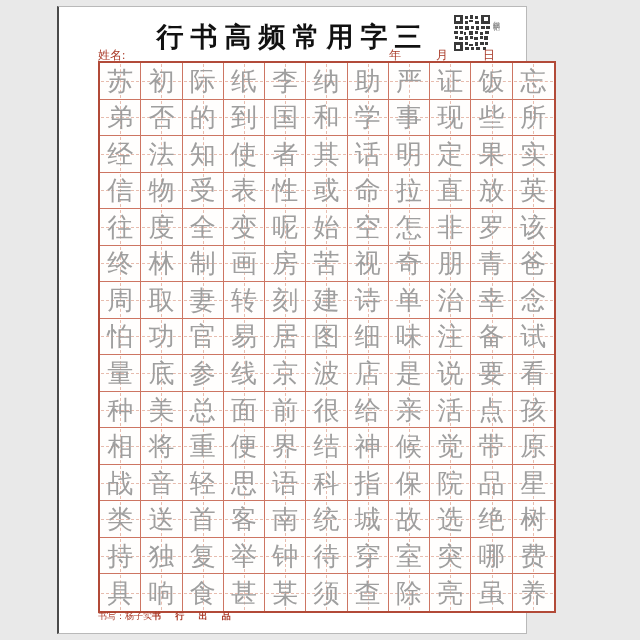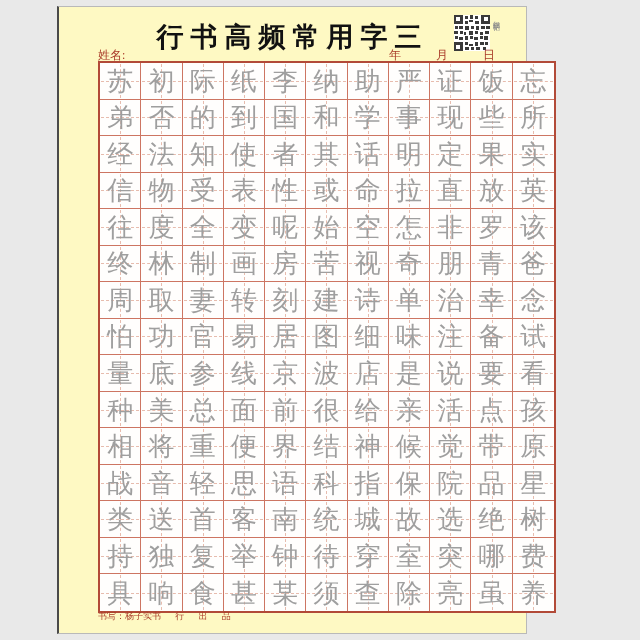--- a/index.html
+++ b/index.html
@@ -4,21 +4,21 @@
 <style>
   html,body{margin:0;padding:0;}
   body{
     width:640px;height:640px;
     background:#e9e9e9;
     font-family:"Liberation Serif","DejaVu Serif",serif;
     position:relative;overflow:hidden;
   }
   .page{
     position:absolute;left:57px;top:6px;width:470px;height:628px;
-    background:#fef9c3;
+    background:#ffffff;
     border:1px solid #b9b9b9;
     border-left:2px solid #4a4a4a;
     box-sizing:border-box;
   }
   .title{
     position:absolute;left:0;right:0;top:12px;
     text-align:center;
     font-size:27px;font-weight:bold;color:#111;
     letter-spacing:7px;
   }
@@ -66,21 +66,21 @@
     position:relative;z-index:1;
     font-size:26px;line-height:1;
     color:#9f9f9f;
     font-family:"DejaVu Serif","Liberation Serif",serif;
   }
   .footer{
     position:absolute;left:39px;right:31px;bottom:10px;
     display:flex;justify-content:flex-start;
     font-size:9px;color:#a93a28;
   }
-  .footer-right{letter-spacing:6px;}
+  .footer-right{letter-spacing:6px;font-weight:bold;}
 </style>
 </head>
 <body>
 
 <div class="page">
 
   <div class="title">行书高频常用字三</div>
 
   <div class="qr-wrap">
     <svg class="qr" viewBox="0 0 29 29" shape-rendering="crispEdges">

